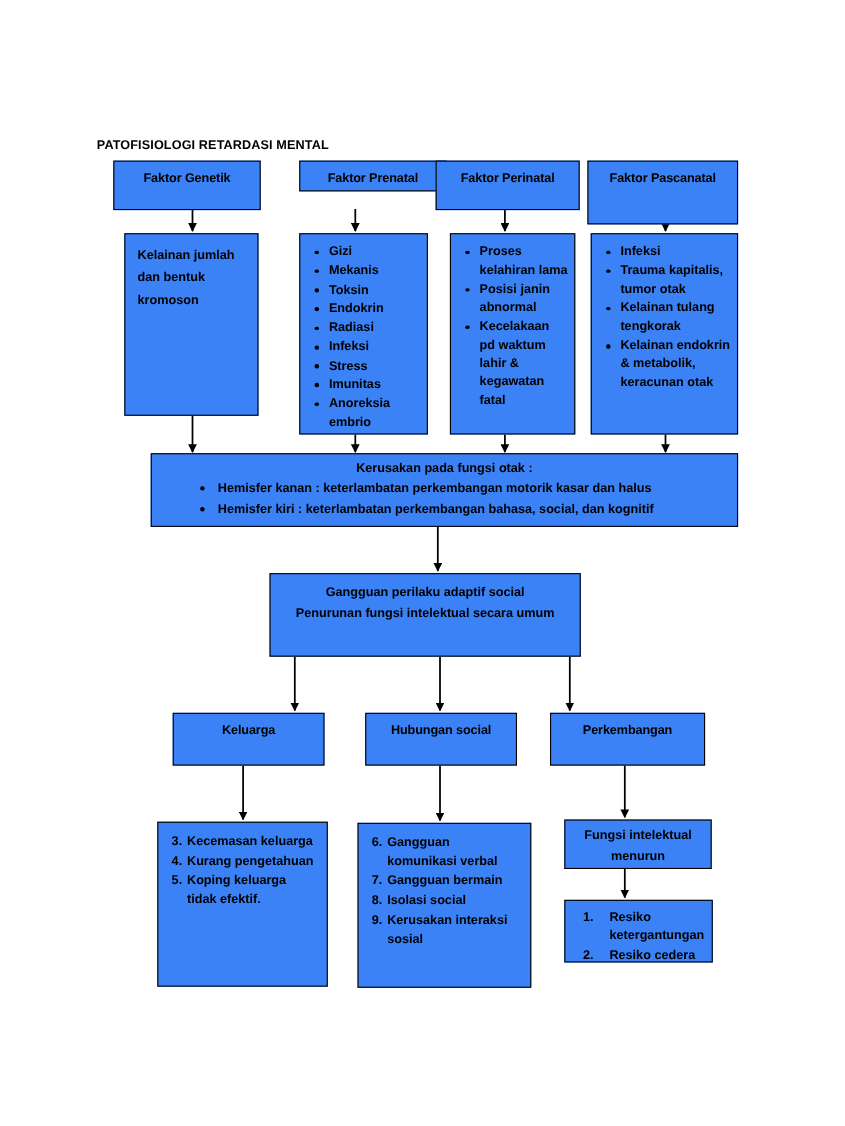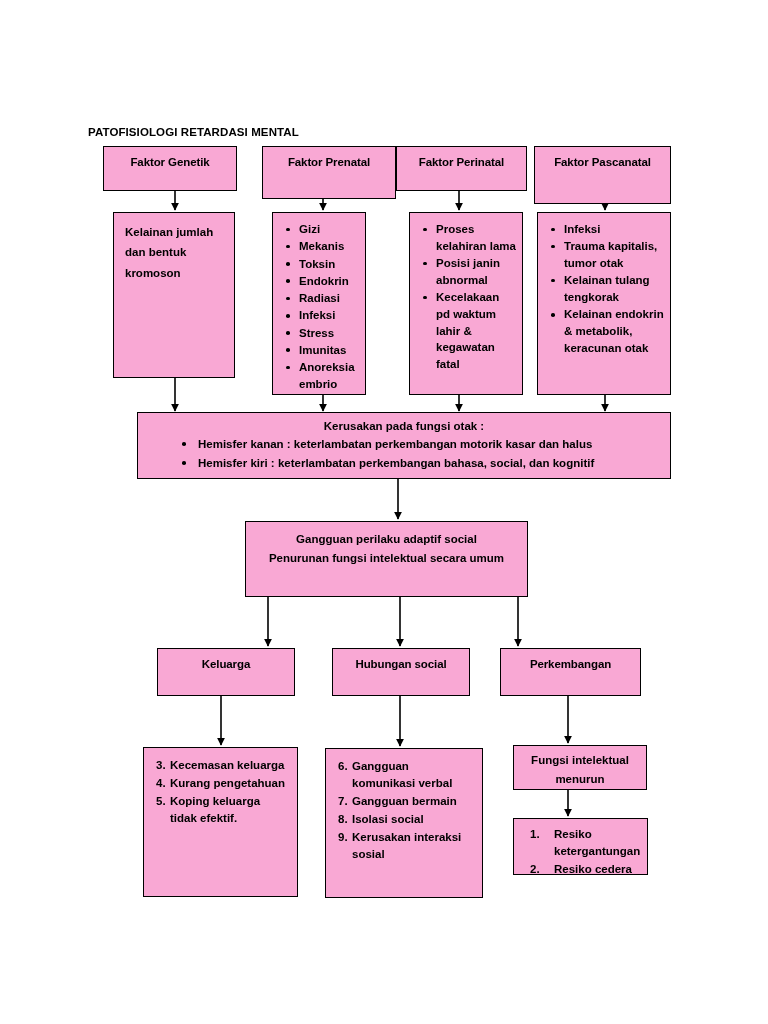--- a/index.html
+++ b/index.html
@@ -18,21 +18,21 @@
   }
   #canvas {
     position: absolute;
     left: 0; top: 0;
     width: 768px;
     height: 1024px;
   }
   .box {
     position: absolute;
     border: 1.4px solid #000;
-    background: #f9a8d4;
+    background: #3b82f6;
     z-index: 2;
   }
   .box-title {
     display: flex;
     align-items: flex-start;
     justify-content: center;
     padding-top: 9px;
     font-size: 11.5px;
     font-weight: 700;
     letter-spacing: -0.1px;
@@ -163,41 +163,41 @@
       <line x1="568" y1="696" x2="568" y2="743"></line>
 
       <line x1="568" y1="790" x2="568" y2="816"></line>
     </g>
   </svg>
 
   <div class="box box-title" style="left:103px; top:146px; width:134px; height:45px;">
     <span>Faktor Genetik</span>
   </div>
 
-  <div class="box box-title" style="left:262px; top:146px; width:134px; height:53px;">
+  <div class="box box-title" style="left:272px; top:146px; width:134px; height:28px;">
     <span>Faktor Prenatal</span>
   </div>
 
   <div class="box box-title" style="left:396px; top:146px; width:131px; height:45px;">
     <span>Faktor Perinatal</span>
   </div>
 
   <div class="box box-title" style="left:534px; top:146px; width:137px; height:58px;">
     <span>Faktor  Pascanatal</span>
   </div>
 
   <div class="box" style="left:113px; top:212px; width:122px; height:166px;">
     <div class="para">
       <div>Kelainan jumlah</div>
       <div>dan bentuk</div>
       <div>kromoson</div>
     </div>
   </div>
 
-  <div class="box" style="left:272px; top:212px; width:94px; height:183px;">
+  <div class="box" style="left:272px; top:212px; width:117px; height:183px;">
     <ul class="blist">
       <li>Gizi</li>
       <li>Mekanis</li>
       <li>Toksin</li>
       <li>Endokrin</li>
       <li>Radiasi</li>
       <li>Infeksi</li>
       <li>Stress</li>
       <li>Imunitas</li>
       <li>Anoreksia embrio</li>

